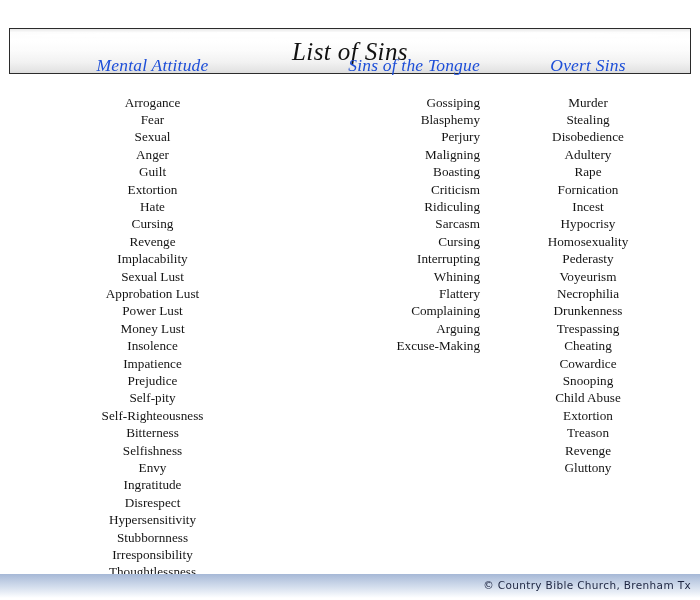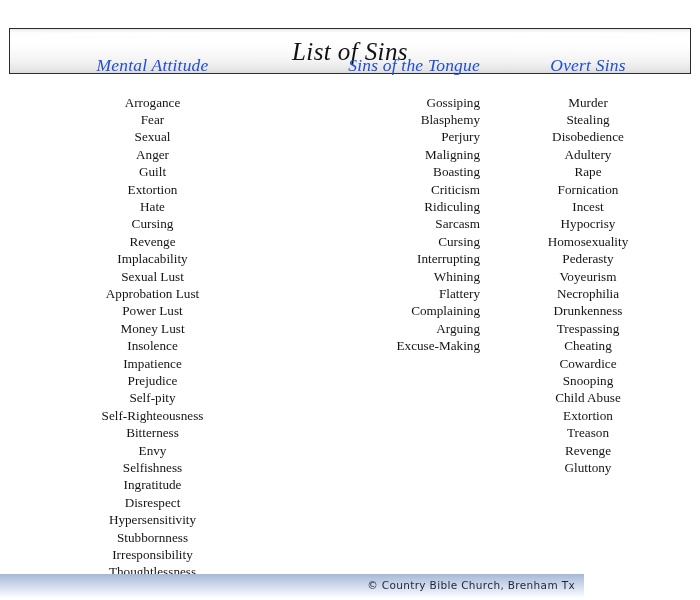--- a/index.html
+++ b/index.html
@@ -107,21 +107,21 @@
     line-height: 17.4px;
     color: #141414;
     white-space: nowrap;
   }
 
   
   .footer-bar {
     position: absolute;
     left: 0;
     bottom: 2px;
-    width: 584px;
+    width: 700px;
     height: 24px;
     background: linear-gradient(to bottom,
       #a6b8d6 0%,
       #b9c8e0 22%,
       #cfdaeb 48%,
       #e6ecf5 74%,
       #f8fafd 93%,
       #ffffff 100%);
   }
   .footer-text {
@@ -164,22 +164,22 @@
         <li>Sexual Lust</li>
         <li>Approbation Lust</li>
         <li>Power Lust</li>
         <li>Money Lust</li>
         <li>Insolence</li>
         <li>Impatience</li>
         <li>Prejudice</li>
         <li>Self-pity</li>
         <li>Self-Righteousness</li>
         <li>Bitterness</li>
+        <li>Selfishness</li>
         <li>Envy</li>
-        <li>Selfishness</li>
         <li>Ingratitude</li>
         <li>Disrespect</li>
         <li>Hypersensitivity</li>
         <li>Stubbornness</li>
         <li>Irresponsibility</li>
         <li>Thoughtlessness</li>
       </ul>
   </div>
 
   <div class="column col-2">

